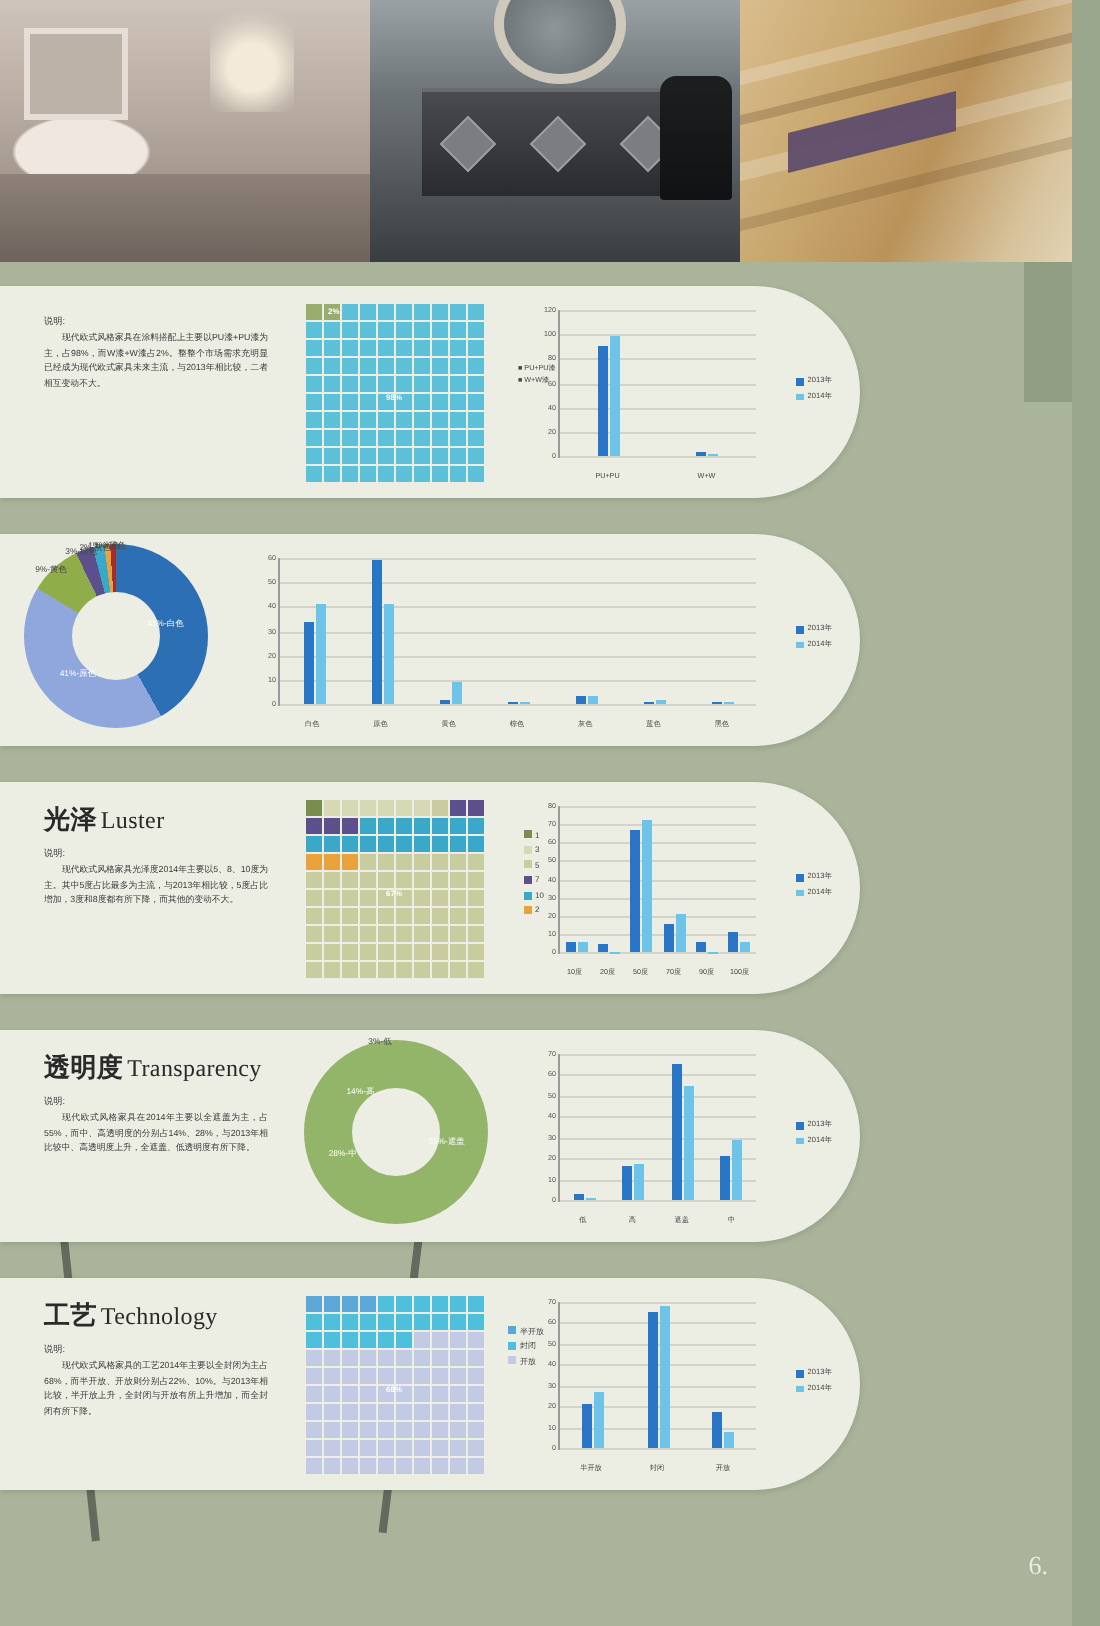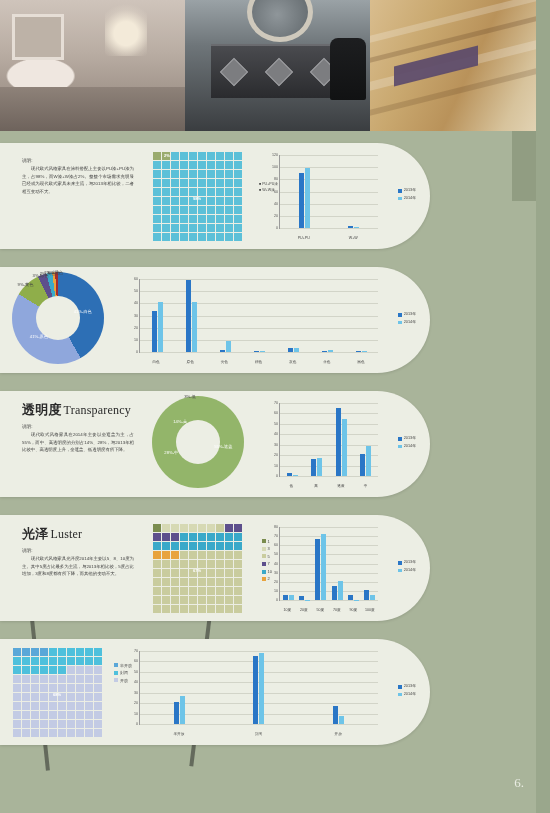--- a/index.html
+++ b/index.html
@@ -460,93 +460,20 @@
               <div class="lg">
                 <span class="lg-sw" style="background: rgb(110, 196, 232);"></span>
                 <span>2014年</span>
               </div>
             </div>
           </div>
         </div>
       </div>
       <div class="card">
         <div class="card-text">
-          <div class="sec-title"><span>透明度</span><span class="en">Transparency</span></div>
-          <div class="sec-sub">说明:</div>
-          <div class="sec-body">现代欧式风格家具在2014年主要以全遮盖为主，占55%，而中、高透明度的分别占14%、28%，与2013年相比较中、高透明度上升，全遮盖、低透明度有所下降。</div>
-        </div>
-        <div class="card-vis">
-          <div class="donut-wrap">
-            <div class="donut" style="background: conic-gradient(rgb(147, 181, 106) 0deg, rgb(147, 181, 106) 198deg, rgb(147, 181, 106) 198deg, rgb(147, 181, 106) 298.8deg, rgb(147, 181, 106) 298.8deg, rgb(147, 181, 106) 349.2deg, rgb(147, 181, 106) 349.2deg, rgb(147, 181, 106) 360deg);"></div>
-            <div class="donut-hole"></div>
-            <div class="slice-lbl" style="left: 68.6799px; top: 50.0673px;">55%-遮盖</div>
-            <div class="slice-lbl" style="left: 18.8258px; top: 55.5712px;">28%-中</div>
-            <div class="slice-lbl" style="left: 27.7176px; top: 24.9656px;">14%-高</div>
-            <div class="slice-lbl dark" style="left: 38.671px; top: 0.20415px;">3%-低</div>
-          </div>
-        </div>
-        <div class="card-chart">
-          <div class="bc">
-            <div class="bc-plot">
-              <div class="grid-line" style="top: 100%;"></div>
-              <div class="ytick" style="top: 100%;">0</div>
-              <div class="grid-line" style="top: 85.7143%;"></div>
-              <div class="ytick" style="top: 85.7143%;">10</div>
-              <div class="grid-line" style="top: 71.4286%;"></div>
-              <div class="ytick" style="top: 71.4286%;">20</div>
-              <div class="grid-line" style="top: 57.1429%;"></div>
-              <div class="ytick" style="top: 57.1429%;">30</div>
-              <div class="grid-line" style="top: 42.8571%;"></div>
-              <div class="ytick" style="top: 42.8571%;">40</div>
-              <div class="grid-line" style="top: 28.5714%;"></div>
-              <div class="ytick" style="top: 28.5714%;">50</div>
-              <div class="grid-line" style="top: 14.2857%;"></div>
-              <div class="ytick" style="top: 14.2857%;">60</div>
-              <div class="grid-line" style="top: 0%;"></div>
-              <div class="ytick" style="top: 0%;">70</div>
-              <div class="bars">
-                <div class="bgroup">
-                  <div class="bar s1" style="height: 4.28571%;"></div>
-                  <div class="bar s2" style="height: 0.714286%;"></div>
-                </div>
-                <div class="bgroup">
-                  <div class="bar s1" style="height: 22.8571%;"></div>
-                  <div class="bar s2" style="height: 24.2857%;"></div>
-                </div>
-                <div class="bgroup">
-                  <div class="bar s1" style="height: 92.8571%;"></div>
-                  <div class="bar s2" style="height: 78.5714%;"></div>
-                </div>
-                <div class="bgroup">
-                  <div class="bar s1" style="height: 30%;"></div>
-                  <div class="bar s2" style="height: 41.4286%;"></div>
-                </div>
-              </div>
-            </div>
-            <div class="xlabels">
-              <span>低</span>
-              <span>高</span>
-              <span>遮盖</span>
-              <span>中</span>
-            </div>
-            <div class="bc-legend">
-              <div class="lg">
-                <span class="lg-sw" style="background: rgb(42, 118, 198);"></span>
-                <span>2013年</span>
-              </div>
-              <div class="lg">
-                <span class="lg-sw" style="background: rgb(110, 196, 232);"></span>
-                <span>2014年</span>
-              </div>
-            </div>
-          </div>
-        </div>
-      </div>
-      <div class="card">
-        <div class="card-text">
           <div class="sec-title"><span>光泽</span><span class="en">Luster</span></div>
           <div class="sec-sub">说明:</div>
           <div class="sec-body">现代欧式风格家具光泽度2014年主要以5、8、10度为主。其中5度占比最多为主流，与2013年相比较，5度占比增加，3度和8度都有所下降，而其他的变动不大。</div>
         </div>
         <div class="card-vis">
           <div class="waffle-wrap">
             <div class="waffle w10">
               <div class="wcell" style="background: rgb(122, 140, 78);"></div>
               <div class="wcell" style="background: rgb(214, 217, 180);"></div>
               <div class="wcell" style="background: rgb(214, 217, 180);"></div>
@@ -740,139 +667,33 @@
               </div>
               <div class="lg">
                 <span class="lg-sw" style="background: rgb(110, 196, 232);"></span>
                 <span>2014年</span>
               </div>
             </div>
           </div>
         </div>
       </div>
       <div class="card">
+        <div class="card-text">
+          <div class="sec-title"><span>透明度</span><span class="en">Transparency</span></div>
+          <div class="sec-sub">说明:</div>
+          <div class="sec-body">现代欧式风格家具在2014年主要以全遮盖为主，占55%，而中、高透明度的分别占14%、28%，与2013年相比较中、高透明度上升，全遮盖、低透明度有所下降。</div>
+        </div>
         <div class="card-vis">
-          <div class="waffle-wrap">
-            <div class="waffle w10">
-              <div class="wcell" style="background: rgb(90, 167, 216);"></div>
-              <div class="wcell" style="background: rgb(90, 167, 216);"></div>
-              <div class="wcell" style="background: rgb(90, 167, 216);"></div>
-              <div class="wcell" style="background: rgb(90, 167, 216);"></div>
-              <div class="wcell" style="background: rgb(78, 192, 220);"></div>
-              <div class="wcell" style="background: rgb(78, 192, 220);"></div>
-              <div class="wcell" style="background: rgb(78, 192, 220);"></div>
-              <div class="wcell" style="background: rgb(78, 192, 220);"></div>
-              <div class="wcell" style="background: rgb(78, 192, 220);"></div>
-              <div class="wcell" style="background: rgb(78, 192, 220);"></div>
-              <div class="wcell" style="background: rgb(78, 192, 220);"></div>
-              <div class="wcell" style="background: rgb(78, 192, 220);"></div>
-              <div class="wcell" style="background: rgb(78, 192, 220);"></div>
-              <div class="wcell" style="background: rgb(78, 192, 220);"></div>
-              <div class="wcell" style="background: rgb(78, 192, 220);"></div>
-              <div class="wcell" style="background: rgb(78, 192, 220);"></div>
-              <div class="wcell" style="background: rgb(78, 192, 220);"></div>
-              <div class="wcell" style="background: rgb(78, 192, 220);"></div>
-              <div class="wcell" style="background: rgb(78, 192, 220);"></div>
-              <div class="wcell" style="background: rgb(78, 192, 220);"></div>
-              <div class="wcell" style="background: rgb(78, 192, 220);"></div>
-              <div class="wcell" style="background: rgb(78, 192, 220);"></div>
-              <div class="wcell" style="background: rgb(78, 192, 220);"></div>
-              <div class="wcell" style="background: rgb(78, 192, 220);"></div>
-              <div class="wcell" style="background: rgb(78, 192, 220);"></div>
-              <div class="wcell" style="background: rgb(78, 192, 220);"></div>
-              <div class="wcell" style="background: rgb(195, 203, 228);"></div>
-              <div class="wcell" style="background: rgb(195, 203, 228);"></div>
-              <div class="wcell" style="background: rgb(195, 203, 228);"></div>
-              <div class="wcell" style="background: rgb(195, 203, 228);"></div>
-              <div class="wcell" style="background: rgb(195, 203, 228);"></div>
-              <div class="wcell" style="background: rgb(195, 203, 228);"></div>
-              <div class="wcell" style="background: rgb(195, 203, 228);"></div>
-              <div class="wcell" style="background: rgb(195, 203, 228);"></div>
-              <div class="wcell" style="background: rgb(195, 203, 228);"></div>
-              <div class="wcell" style="background: rgb(195, 203, 228);"></div>
-              <div class="wcell" style="background: rgb(195, 203, 228);"></div>
-              <div class="wcell" style="background: rgb(195, 203, 228);"></div>
-              <div class="wcell" style="background: rgb(195, 203, 228);"></div>
-              <div class="wcell" style="background: rgb(195, 203, 228);"></div>
-              <div class="wcell" style="background: rgb(195, 203, 228);"></div>
-              <div class="wcell" style="background: rgb(195, 203, 228);"></div>
-              <div class="wcell" style="background: rgb(195, 203, 228);"></div>
-              <div class="wcell" style="background: rgb(195, 203, 228);"></div>
-              <div class="wcell" style="background: rgb(195, 203, 228);"></div>
-              <div class="wcell" style="background: rgb(195, 203, 228);"></div>
-              <div class="wcell" style="background: rgb(195, 203, 228);"></div>
-              <div class="wcell" style="background: rgb(195, 203, 228);"></div>
-              <div class="wcell" style="background: rgb(195, 203, 228);"></div>
-              <div class="wcell" style="background: rgb(195, 203, 228);"></div>
-              <div class="wcell" style="background: rgb(195, 203, 228);"></div>
-              <div class="wcell" style="background: rgb(195, 203, 228);"></div>
-              <div class="wcell" style="background: rgb(195, 203, 228);"></div>
-              <div class="wcell" style="background: rgb(195, 203, 228);"></div>
-              <div class="wcell" style="background: rgb(195, 203, 228);"></div>
-              <div class="wcell" style="background: rgb(195, 203, 228);"></div>
-              <div class="wcell" style="background: rgb(195, 203, 228);"></div>
-              <div class="wcell" style="background: rgb(195, 203, 228);"></div>
-              <div class="wcell" style="background: rgb(195, 203, 228);"></div>
-              <div class="wcell" style="background: rgb(195, 203, 228);"></div>
-              <div class="wcell" style="background: rgb(195, 203, 228);"></div>
-              <div class="wcell" style="background: rgb(195, 203, 228);"></div>
-              <div class="wcell" style="background: rgb(195, 203, 228);"></div>
-              <div class="wcell" style="background: rgb(195, 203, 228);"></div>
-              <div class="wcell" style="background: rgb(195, 203, 228);"></div>
-              <div class="wcell" style="background: rgb(195, 203, 228);"></div>
-              <div class="wcell" style="background: rgb(195, 203, 228);"></div>
-              <div class="wcell" style="background: rgb(195, 203, 228);"></div>
-              <div class="wcell" style="background: rgb(195, 203, 228);"></div>
-              <div class="wcell" style="background: rgb(195, 203, 228);"></div>
-              <div class="wcell" style="background: rgb(195, 203, 228);"></div>
-              <div class="wcell" style="background: rgb(195, 203, 228);"></div>
-              <div class="wcell" style="background: rgb(195, 203, 228);"></div>
-              <div class="wcell" style="background: rgb(195, 203, 228);"></div>
-              <div class="wcell" style="background: rgb(195, 203, 228);"></div>
-              <div class="wcell" style="background: rgb(195, 203, 228);"></div>
-              <div class="wcell" style="background: rgb(195, 203, 228);"></div>
-              <div class="wcell" style="background: rgb(195, 203, 228);"></div>
-              <div class="wcell" style="background: rgb(195, 203, 228);"></div>
-              <div class="wcell" style="background: rgb(195, 203, 228);"></div>
-              <div class="wcell" style="background: rgb(195, 203, 228);"></div>
-              <div class="wcell" style="background: rgb(195, 203, 228);"></div>
-              <div class="wcell" style="background: rgb(195, 203, 228);"></div>
-              <div class="wcell" style="background: rgb(195, 203, 228);"></div>
-              <div class="wcell" style="background: rgb(195, 203, 228);"></div>
-              <div class="wcell" style="background: rgb(195, 203, 228);"></div>
-              <div class="wcell" style="background: rgb(195, 203, 228);"></div>
-              <div class="wcell" style="background: rgb(195, 203, 228);"></div>
-              <div class="wcell" style="background: rgb(195, 203, 228);"></div>
-              <div class="wcell" style="background: rgb(195, 203, 228);"></div>
-              <div class="wcell" style="background: rgb(195, 203, 228);"></div>
-              <div class="wcell" style="background: rgb(195, 203, 228);"></div>
-              <div class="wcell" style="background: rgb(195, 203, 228);"></div>
-              <div class="wcell" style="background: rgb(195, 203, 228);"></div>
-              <div class="wcell" style="background: rgb(195, 203, 228);"></div>
-              <div class="wcell" style="background: rgb(195, 203, 228);"></div>
-              <div class="wcell" style="background: rgb(195, 203, 228);"></div>
-              <div class="wcell" style="background: rgb(195, 203, 228);"></div>
-              <div class="wcell" style="background: rgb(195, 203, 228);"></div>
-              <div class="wcell" style="background: rgb(195, 203, 228);"></div>
-            </div>
-            <div class="waffle-lbl" style="left: 40px; top: 44px;">68%</div>
-            <div class="waffle-legend">
-              <div class="wl">
-                <span class="wl-sw" style="background: rgb(90, 167, 216);"></span>
-                <span>半开放</span>
-              </div>
-              <div class="wl">
-                <span class="wl-sw" style="background: rgb(78, 192, 220);"></span>
-                <span>封闭</span>
-              </div>
-              <div class="wl">
-                <span class="wl-sw" style="background: rgb(195, 203, 228);"></span>
-                <span>开放</span>
-              </div>
-            </div>
+          <div class="donut-wrap">
+            <div class="donut" style="background: conic-gradient(rgb(147, 181, 106) 0deg, rgb(147, 181, 106) 198deg, rgb(147, 181, 106) 198deg, rgb(147, 181, 106) 298.8deg, rgb(147, 181, 106) 298.8deg, rgb(147, 181, 106) 349.2deg, rgb(147, 181, 106) 349.2deg, rgb(147, 181, 106) 360deg);"></div>
+            <div class="donut-hole"></div>
+            <div class="slice-lbl" style="left: 68.6799px; top: 50.0673px;">55%-遮盖</div>
+            <div class="slice-lbl" style="left: 18.8258px; top: 55.5712px;">28%-中</div>
+            <div class="slice-lbl" style="left: 27.7176px; top: 24.9656px;">14%-高</div>
+            <div class="slice-lbl dark" style="left: 38.671px; top: 0.20415px;">3%-低</div>
           </div>
         </div>
         <div class="card-chart">
           <div class="bc">
             <div class="bc-plot">
               <div class="grid-line" style="top: 100%;"></div>
               <div class="ytick" style="top: 100%;">0</div>
               <div class="grid-line" style="top: 85.7143%;"></div>
               <div class="ytick" style="top: 85.7143%;">10</div>
               <div class="grid-line" style="top: 71.4286%;"></div>
@@ -882,20 +703,204 @@
               <div class="grid-line" style="top: 42.8571%;"></div>
               <div class="ytick" style="top: 42.8571%;">40</div>
               <div class="grid-line" style="top: 28.5714%;"></div>
               <div class="ytick" style="top: 28.5714%;">50</div>
               <div class="grid-line" style="top: 14.2857%;"></div>
               <div class="ytick" style="top: 14.2857%;">60</div>
               <div class="grid-line" style="top: 0%;"></div>
               <div class="ytick" style="top: 0%;">70</div>
               <div class="bars">
                 <div class="bgroup">
+                  <div class="bar s1" style="height: 4.28571%;"></div>
+                  <div class="bar s2" style="height: 0.714286%;"></div>
+                </div>
+                <div class="bgroup">
+                  <div class="bar s1" style="height: 22.8571%;"></div>
+                  <div class="bar s2" style="height: 24.2857%;"></div>
+                </div>
+                <div class="bgroup">
+                  <div class="bar s1" style="height: 92.8571%;"></div>
+                  <div class="bar s2" style="height: 78.5714%;"></div>
+                </div>
+                <div class="bgroup">
+                  <div class="bar s1" style="height: 30%;"></div>
+                  <div class="bar s2" style="height: 41.4286%;"></div>
+                </div>
+              </div>
+            </div>
+            <div class="xlabels">
+              <span>低</span>
+              <span>高</span>
+              <span>遮盖</span>
+              <span>中</span>
+            </div>
+            <div class="bc-legend">
+              <div class="lg">
+                <span class="lg-sw" style="background: rgb(42, 118, 198);"></span>
+                <span>2013年</span>
+              </div>
+              <div class="lg">
+                <span class="lg-sw" style="background: rgb(110, 196, 232);"></span>
+                <span>2014年</span>
+              </div>
+            </div>
+          </div>
+        </div>
+      </div>
+      <div class="card">
+        <div class="card-text">
+          <div class="sec-title"><span>工艺</span><span class="en">Technology</span></div>
+          <div class="sec-sub">说明:</div>
+          <div class="sec-body">现代欧式风格家具的工艺2014年主要以全封闭为主占68%，而半开放、开放则分别占22%、10%。与2013年相比较，半开放上升，全封闭与开放有所上升增加，而全封闭有所下降。</div>
+        </div>
+        <div class="card-vis">
+          <div class="waffle-wrap">
+            <div class="waffle w10">
+              <div class="wcell" style="background: rgb(90, 167, 216);"></div>
+              <div class="wcell" style="background: rgb(90, 167, 216);"></div>
+              <div class="wcell" style="background: rgb(90, 167, 216);"></div>
+              <div class="wcell" style="background: rgb(90, 167, 216);"></div>
+              <div class="wcell" style="background: rgb(78, 192, 220);"></div>
+              <div class="wcell" style="background: rgb(78, 192, 220);"></div>
+              <div class="wcell" style="background: rgb(78, 192, 220);"></div>
+              <div class="wcell" style="background: rgb(78, 192, 220);"></div>
+              <div class="wcell" style="background: rgb(78, 192, 220);"></div>
+              <div class="wcell" style="background: rgb(78, 192, 220);"></div>
+              <div class="wcell" style="background: rgb(78, 192, 220);"></div>
+              <div class="wcell" style="background: rgb(78, 192, 220);"></div>
+              <div class="wcell" style="background: rgb(78, 192, 220);"></div>
+              <div class="wcell" style="background: rgb(78, 192, 220);"></div>
+              <div class="wcell" style="background: rgb(78, 192, 220);"></div>
+              <div class="wcell" style="background: rgb(78, 192, 220);"></div>
+              <div class="wcell" style="background: rgb(78, 192, 220);"></div>
+              <div class="wcell" style="background: rgb(78, 192, 220);"></div>
+              <div class="wcell" style="background: rgb(78, 192, 220);"></div>
+              <div class="wcell" style="background: rgb(78, 192, 220);"></div>
+              <div class="wcell" style="background: rgb(78, 192, 220);"></div>
+              <div class="wcell" style="background: rgb(78, 192, 220);"></div>
+              <div class="wcell" style="background: rgb(78, 192, 220);"></div>
+              <div class="wcell" style="background: rgb(78, 192, 220);"></div>
+              <div class="wcell" style="background: rgb(78, 192, 220);"></div>
+              <div class="wcell" style="background: rgb(78, 192, 220);"></div>
+              <div class="wcell" style="background: rgb(195, 203, 228);"></div>
+              <div class="wcell" style="background: rgb(195, 203, 228);"></div>
+              <div class="wcell" style="background: rgb(195, 203, 228);"></div>
+              <div class="wcell" style="background: rgb(195, 203, 228);"></div>
+              <div class="wcell" style="background: rgb(195, 203, 228);"></div>
+              <div class="wcell" style="background: rgb(195, 203, 228);"></div>
+              <div class="wcell" style="background: rgb(195, 203, 228);"></div>
+              <div class="wcell" style="background: rgb(195, 203, 228);"></div>
+              <div class="wcell" style="background: rgb(195, 203, 228);"></div>
+              <div class="wcell" style="background: rgb(195, 203, 228);"></div>
+              <div class="wcell" style="background: rgb(195, 203, 228);"></div>
+              <div class="wcell" style="background: rgb(195, 203, 228);"></div>
+              <div class="wcell" style="background: rgb(195, 203, 228);"></div>
+              <div class="wcell" style="background: rgb(195, 203, 228);"></div>
+              <div class="wcell" style="background: rgb(195, 203, 228);"></div>
+              <div class="wcell" style="background: rgb(195, 203, 228);"></div>
+              <div class="wcell" style="background: rgb(195, 203, 228);"></div>
+              <div class="wcell" style="background: rgb(195, 203, 228);"></div>
+              <div class="wcell" style="background: rgb(195, 203, 228);"></div>
+              <div class="wcell" style="background: rgb(195, 203, 228);"></div>
+              <div class="wcell" style="background: rgb(195, 203, 228);"></div>
+              <div class="wcell" style="background: rgb(195, 203, 228);"></div>
+              <div class="wcell" style="background: rgb(195, 203, 228);"></div>
+              <div class="wcell" style="background: rgb(195, 203, 228);"></div>
+              <div class="wcell" style="background: rgb(195, 203, 228);"></div>
+              <div class="wcell" style="background: rgb(195, 203, 228);"></div>
+              <div class="wcell" style="background: rgb(195, 203, 228);"></div>
+              <div class="wcell" style="background: rgb(195, 203, 228);"></div>
+              <div class="wcell" style="background: rgb(195, 203, 228);"></div>
+              <div class="wcell" style="background: rgb(195, 203, 228);"></div>
+              <div class="wcell" style="background: rgb(195, 203, 228);"></div>
+              <div class="wcell" style="background: rgb(195, 203, 228);"></div>
+              <div class="wcell" style="background: rgb(195, 203, 228);"></div>
+              <div class="wcell" style="background: rgb(195, 203, 228);"></div>
+              <div class="wcell" style="background: rgb(195, 203, 228);"></div>
+              <div class="wcell" style="background: rgb(195, 203, 228);"></div>
+              <div class="wcell" style="background: rgb(195, 203, 228);"></div>
+              <div class="wcell" style="background: rgb(195, 203, 228);"></div>
+              <div class="wcell" style="background: rgb(195, 203, 228);"></div>
+              <div class="wcell" style="background: rgb(195, 203, 228);"></div>
+              <div class="wcell" style="background: rgb(195, 203, 228);"></div>
+              <div class="wcell" style="background: rgb(195, 203, 228);"></div>
+              <div class="wcell" style="background: rgb(195, 203, 228);"></div>
+              <div class="wcell" style="background: rgb(195, 203, 228);"></div>
+              <div class="wcell" style="background: rgb(195, 203, 228);"></div>
+              <div class="wcell" style="background: rgb(195, 203, 228);"></div>
+              <div class="wcell" style="background: rgb(195, 203, 228);"></div>
+              <div class="wcell" style="background: rgb(195, 203, 228);"></div>
+              <div class="wcell" style="background: rgb(195, 203, 228);"></div>
+              <div class="wcell" style="background: rgb(195, 203, 228);"></div>
+              <div class="wcell" style="background: rgb(195, 203, 228);"></div>
+              <div class="wcell" style="background: rgb(195, 203, 228);"></div>
+              <div class="wcell" style="background: rgb(195, 203, 228);"></div>
+              <div class="wcell" style="background: rgb(195, 203, 228);"></div>
+              <div class="wcell" style="background: rgb(195, 203, 228);"></div>
+              <div class="wcell" style="background: rgb(195, 203, 228);"></div>
+              <div class="wcell" style="background: rgb(195, 203, 228);"></div>
+              <div class="wcell" style="background: rgb(195, 203, 228);"></div>
+              <div class="wcell" style="background: rgb(195, 203, 228);"></div>
+              <div class="wcell" style="background: rgb(195, 203, 228);"></div>
+              <div class="wcell" style="background: rgb(195, 203, 228);"></div>
+              <div class="wcell" style="background: rgb(195, 203, 228);"></div>
+              <div class="wcell" style="background: rgb(195, 203, 228);"></div>
+              <div class="wcell" style="background: rgb(195, 203, 228);"></div>
+              <div class="wcell" style="background: rgb(195, 203, 228);"></div>
+              <div class="wcell" style="background: rgb(195, 203, 228);"></div>
+              <div class="wcell" style="background: rgb(195, 203, 228);"></div>
+              <div class="wcell" style="background: rgb(195, 203, 228);"></div>
+              <div class="wcell" style="background: rgb(195, 203, 228);"></div>
+              <div class="wcell" style="background: rgb(195, 203, 228);"></div>
+              <div class="wcell" style="background: rgb(195, 203, 228);"></div>
+              <div class="wcell" style="background: rgb(195, 203, 228);"></div>
+              <div class="wcell" style="background: rgb(195, 203, 228);"></div>
+              <div class="wcell" style="background: rgb(195, 203, 228);"></div>
+            </div>
+            <div class="waffle-lbl" style="left: 40px; top: 44px;">68%</div>
+            <div class="waffle-legend">
+              <div class="wl">
+                <span class="wl-sw" style="background: rgb(90, 167, 216);"></span>
+                <span>半开放</span>
+              </div>
+              <div class="wl">
+                <span class="wl-sw" style="background: rgb(78, 192, 220);"></span>
+                <span>封闭</span>
+              </div>
+              <div class="wl">
+                <span class="wl-sw" style="background: rgb(195, 203, 228);"></span>
+                <span>开放</span>
+              </div>
+            </div>
+          </div>
+        </div>
+        <div class="card-chart">
+          <div class="bc">
+            <div class="bc-plot">
+              <div class="grid-line" style="top: 100%;"></div>
+              <div class="ytick" style="top: 100%;">0</div>
+              <div class="grid-line" style="top: 85.7143%;"></div>
+              <div class="ytick" style="top: 85.7143%;">10</div>
+              <div class="grid-line" style="top: 71.4286%;"></div>
+              <div class="ytick" style="top: 71.4286%;">20</div>
+              <div class="grid-line" style="top: 57.1429%;"></div>
+              <div class="ytick" style="top: 57.1429%;">30</div>
+              <div class="grid-line" style="top: 42.8571%;"></div>
+              <div class="ytick" style="top: 42.8571%;">40</div>
+              <div class="grid-line" style="top: 28.5714%;"></div>
+              <div class="ytick" style="top: 28.5714%;">50</div>
+              <div class="grid-line" style="top: 14.2857%;"></div>
+              <div class="ytick" style="top: 14.2857%;">60</div>
+              <div class="grid-line" style="top: 0%;"></div>
+              <div class="ytick" style="top: 0%;">70</div>
+              <div class="bars">
+                <div class="bgroup">
                   <div class="bar s1" style="height: 30%;"></div>
                   <div class="bar s2" style="height: 38.5714%;"></div>
                 </div>
                 <div class="bgroup">
                   <div class="bar s1" style="height: 92.8571%;"></div>
                   <div class="bar s2" style="height: 97.1429%;"></div>
                 </div>
                 <div class="bgroup">
                   <div class="bar s1" style="height: 24.2857%;"></div>
                   <div class="bar s2" style="height: 11.4286%;"></div>

